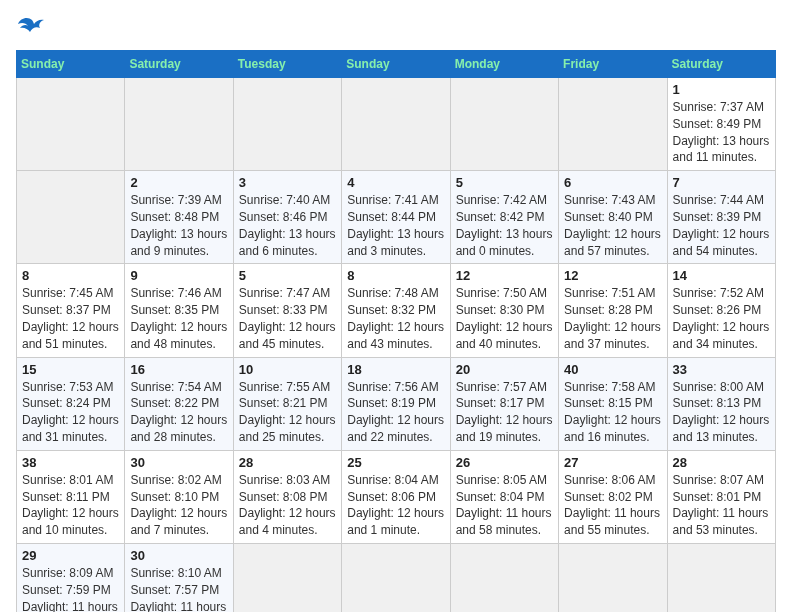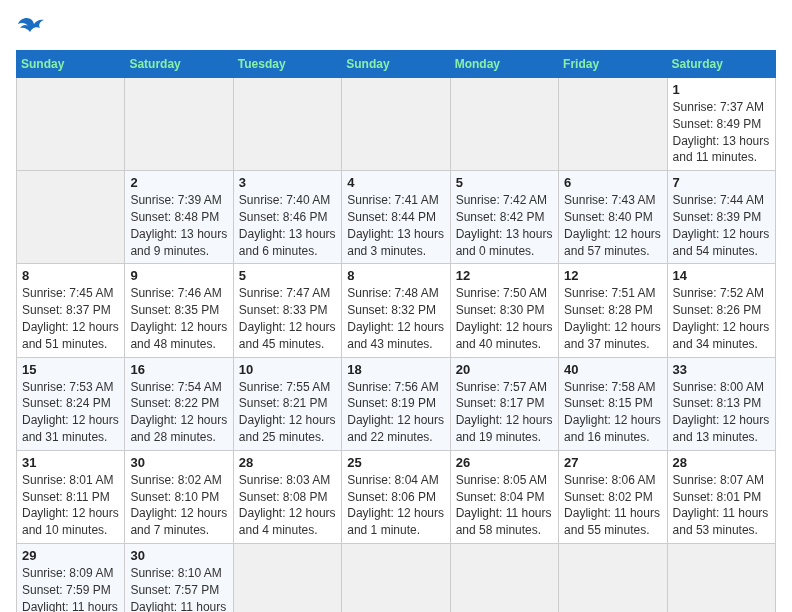--- a/index.html
+++ b/index.html
@@ -298,21 +298,21 @@
         <span class="day-number">33</span>
         <div class="day-info">
           Sunrise: 8:00 AM<br>
           Sunset: 8:13 PM<br>
           Daylight: 12 hours and 13 minutes.
         </div>
       </td>
       </tr>
       <tr>
         <td>
-        <span class="day-number">31</span>
+        <span class="day-number">38</span>
         <div class="day-info">
           Sunrise: 8:01 AM<br>
           Sunset: 8:11 PM<br>
           Daylight: 12 hours and 10 minutes.
         </div>
       </td>
         <td>
         <span class="day-number">30</span>
         <div class="day-info">
           Sunrise: 8:02 AM<br>

